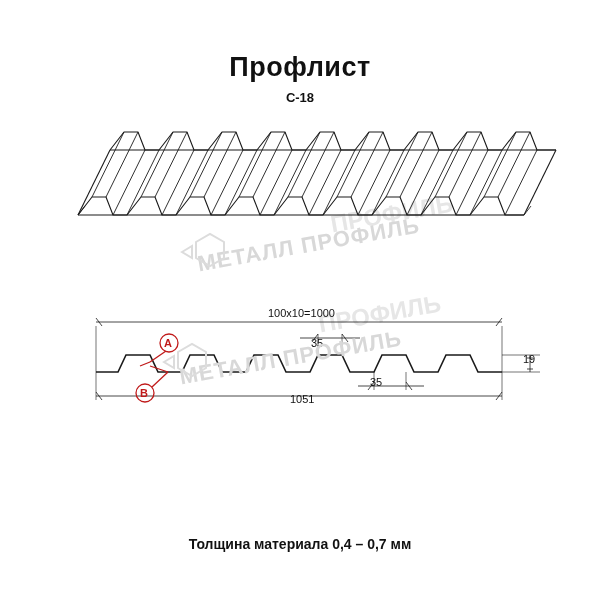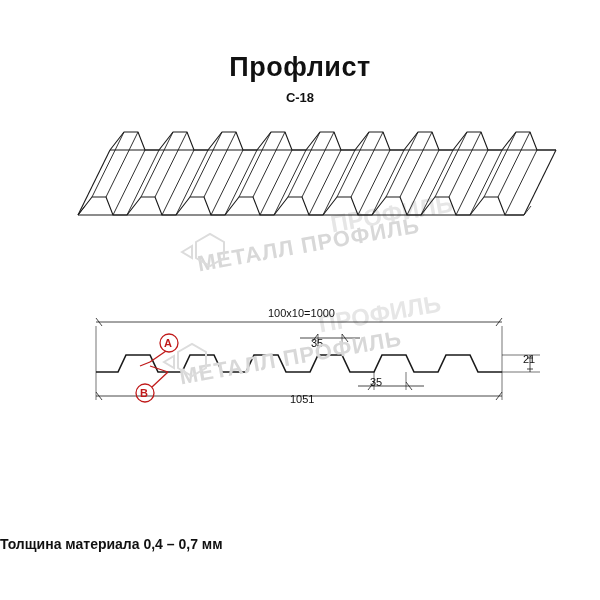--- a/index.html
+++ b/index.html
@@ -31,21 +31,21 @@
     top:90px;
     text-align:center;
     font-size:13px;
     font-weight:700;
     color:#111;
   }
   .footer{
     position:absolute;
     left:0;right:0;
     bottom:48px;
-    text-align:left;
+    text-align:center;
     font-size:14px;
     font-weight:700;
     color:#111;
   }
   .svg-layer{
     position:absolute;
     left:0;top:0;
     width:600px;height:600px;
   }
   .wm{
@@ -244,21 +244,21 @@
       <path d="M150,362 L140,366"></path>
       <path d="M168,372 L150,366"></path>
     </g>
   </svg>
 
   <div class="cal-letter cal-a">A</div>
   <div class="cal-letter cal-b">B</div>
 
   <div class="lbl lbl-1000">100x10=1000</div>
   <div class="lbl lbl-1051">1051</div>
-  <div class="lbl lbl-21">21</div>
+  <div class="lbl lbl-21">19</div>
   <div class="lbl lbl-35a">35</div>
   <div class="lbl lbl-35b">35</div>
 
   <div class="wm wm1">МЕТАЛЛ ПРОФИЛЬ</div>
   <div class="wm wm2">МЕТАЛЛ ПРОФИЛЬ</div>
 
   <svg class="svg-layer" viewBox="0 0 600 600" style="pointer-events:none">
     <g fill="none" stroke="#dcdcdc" stroke-width="2">
       <path d="M196,242 l14,-8 l14,8 l0,16 l-14,8 l-14,-8 z"></path>
       <path d="M182,252 l10,-6 l0,12 z"></path>

